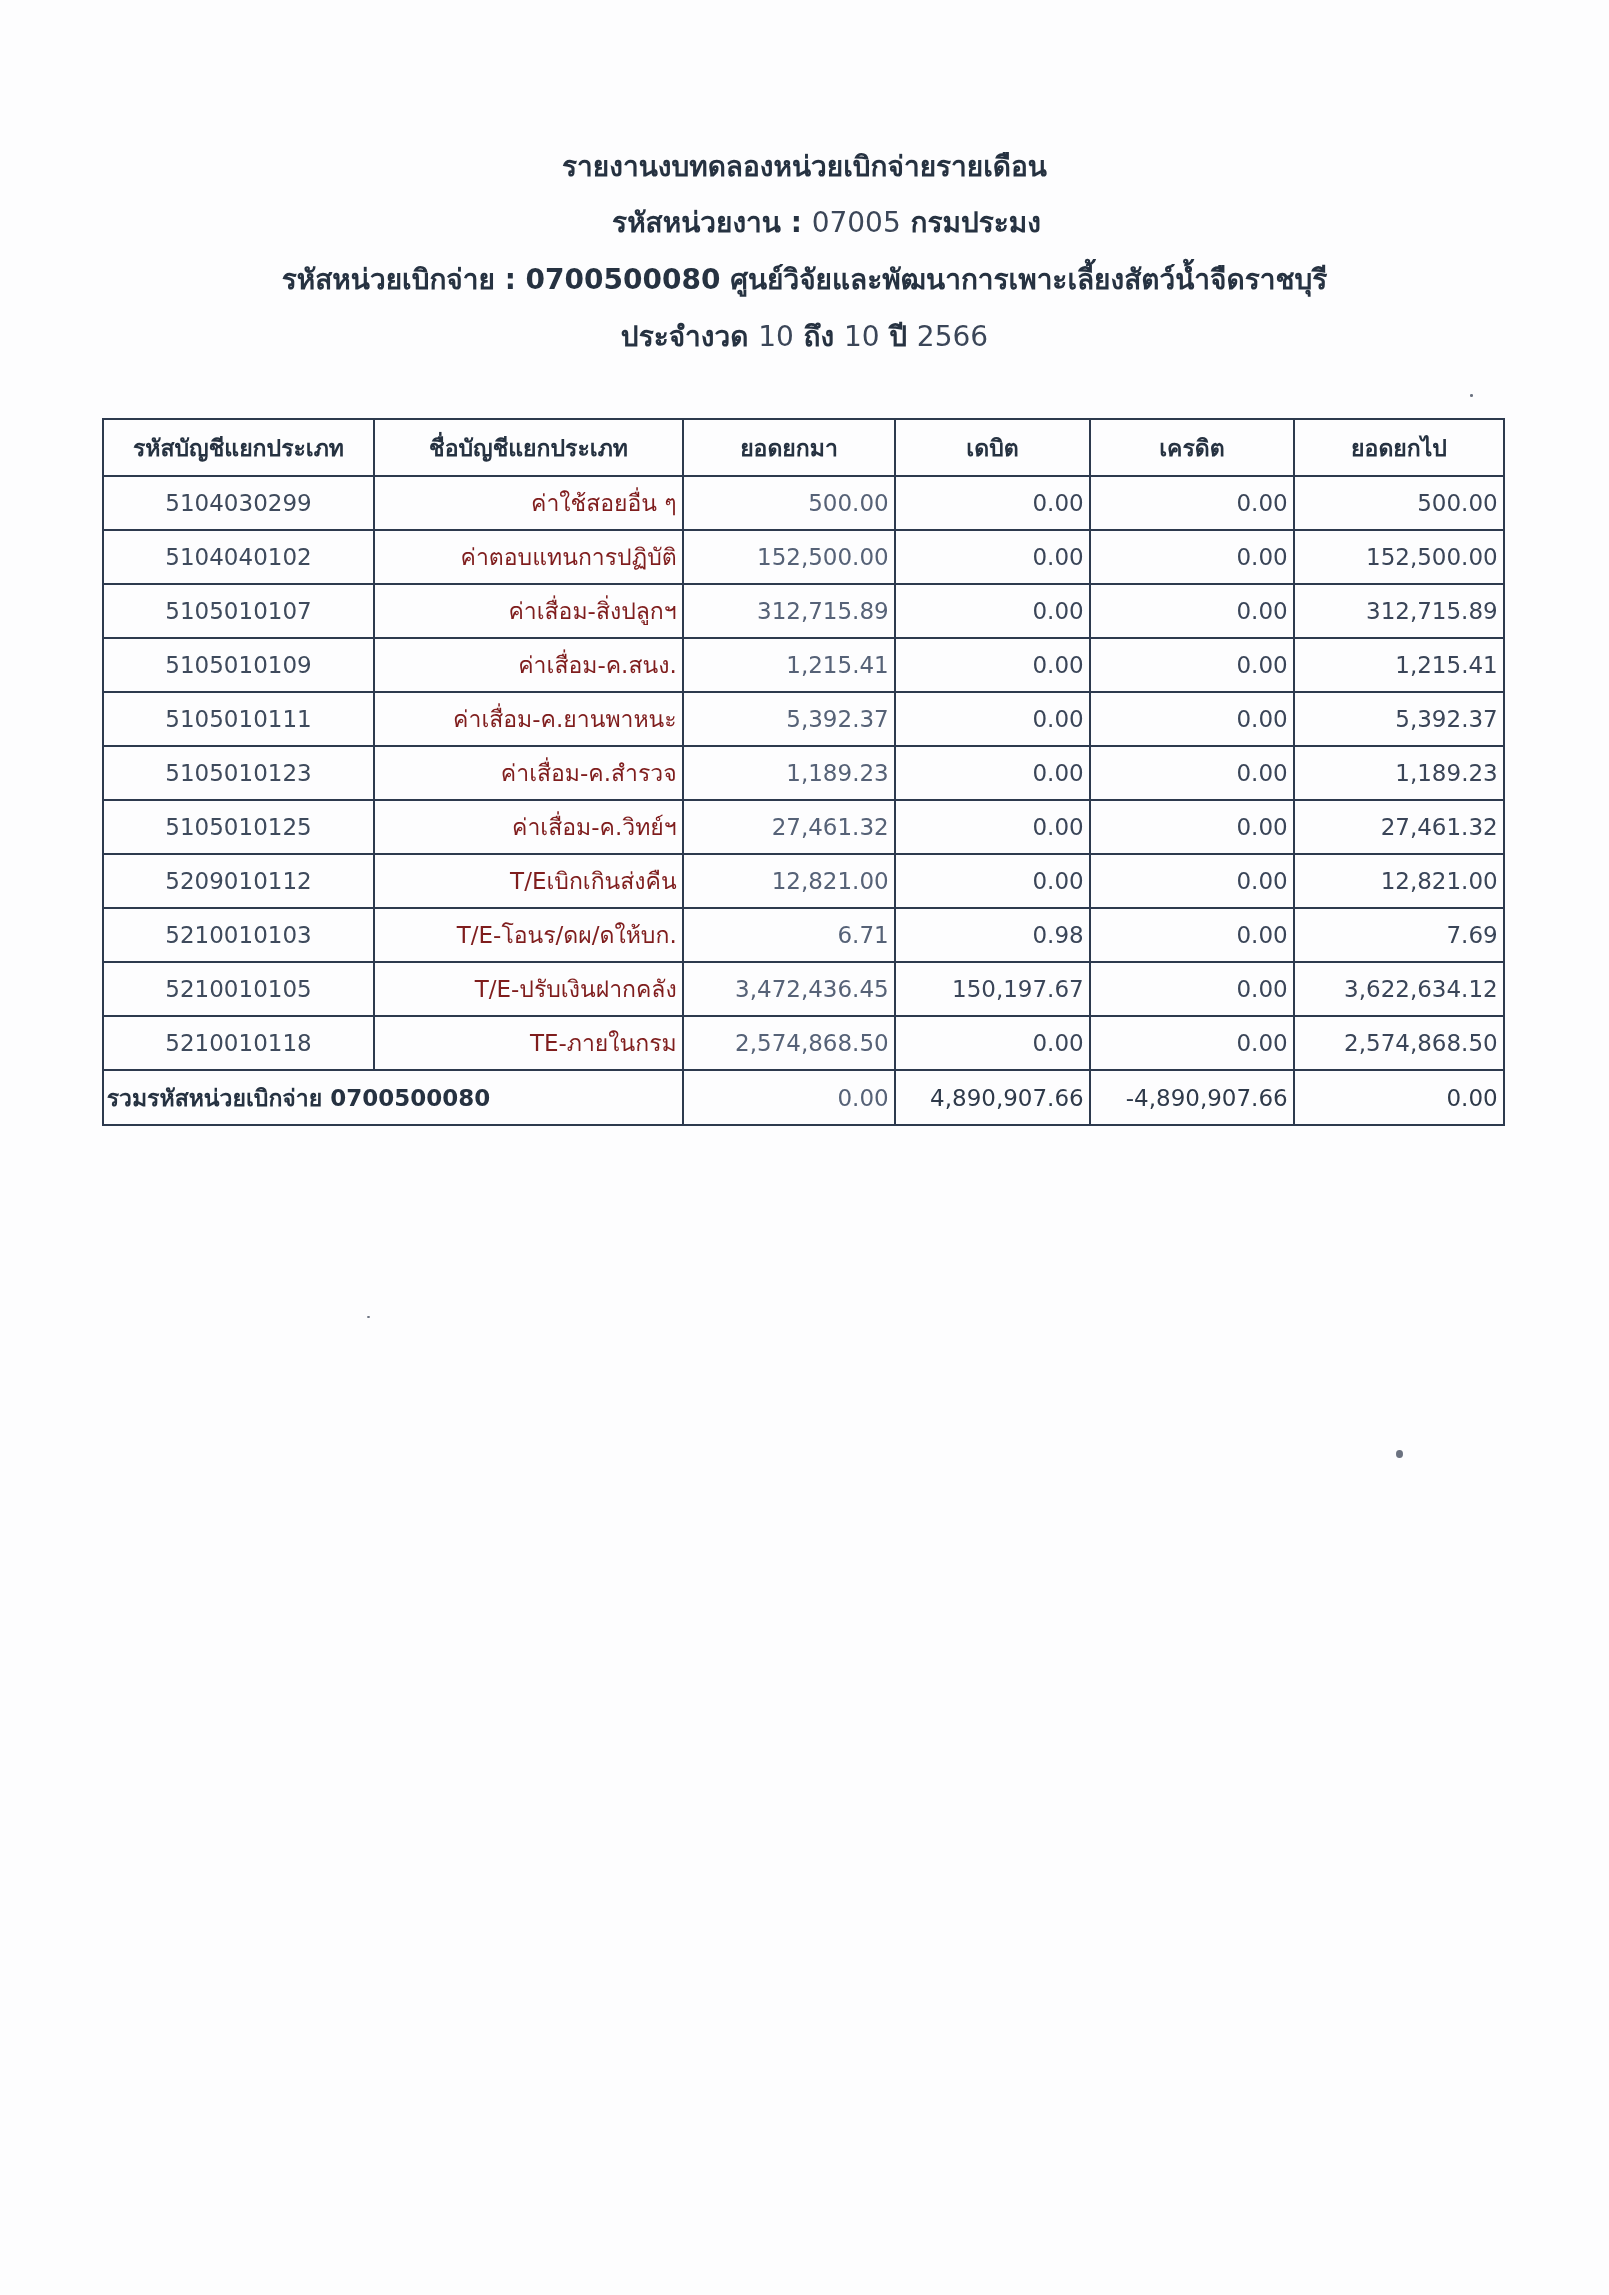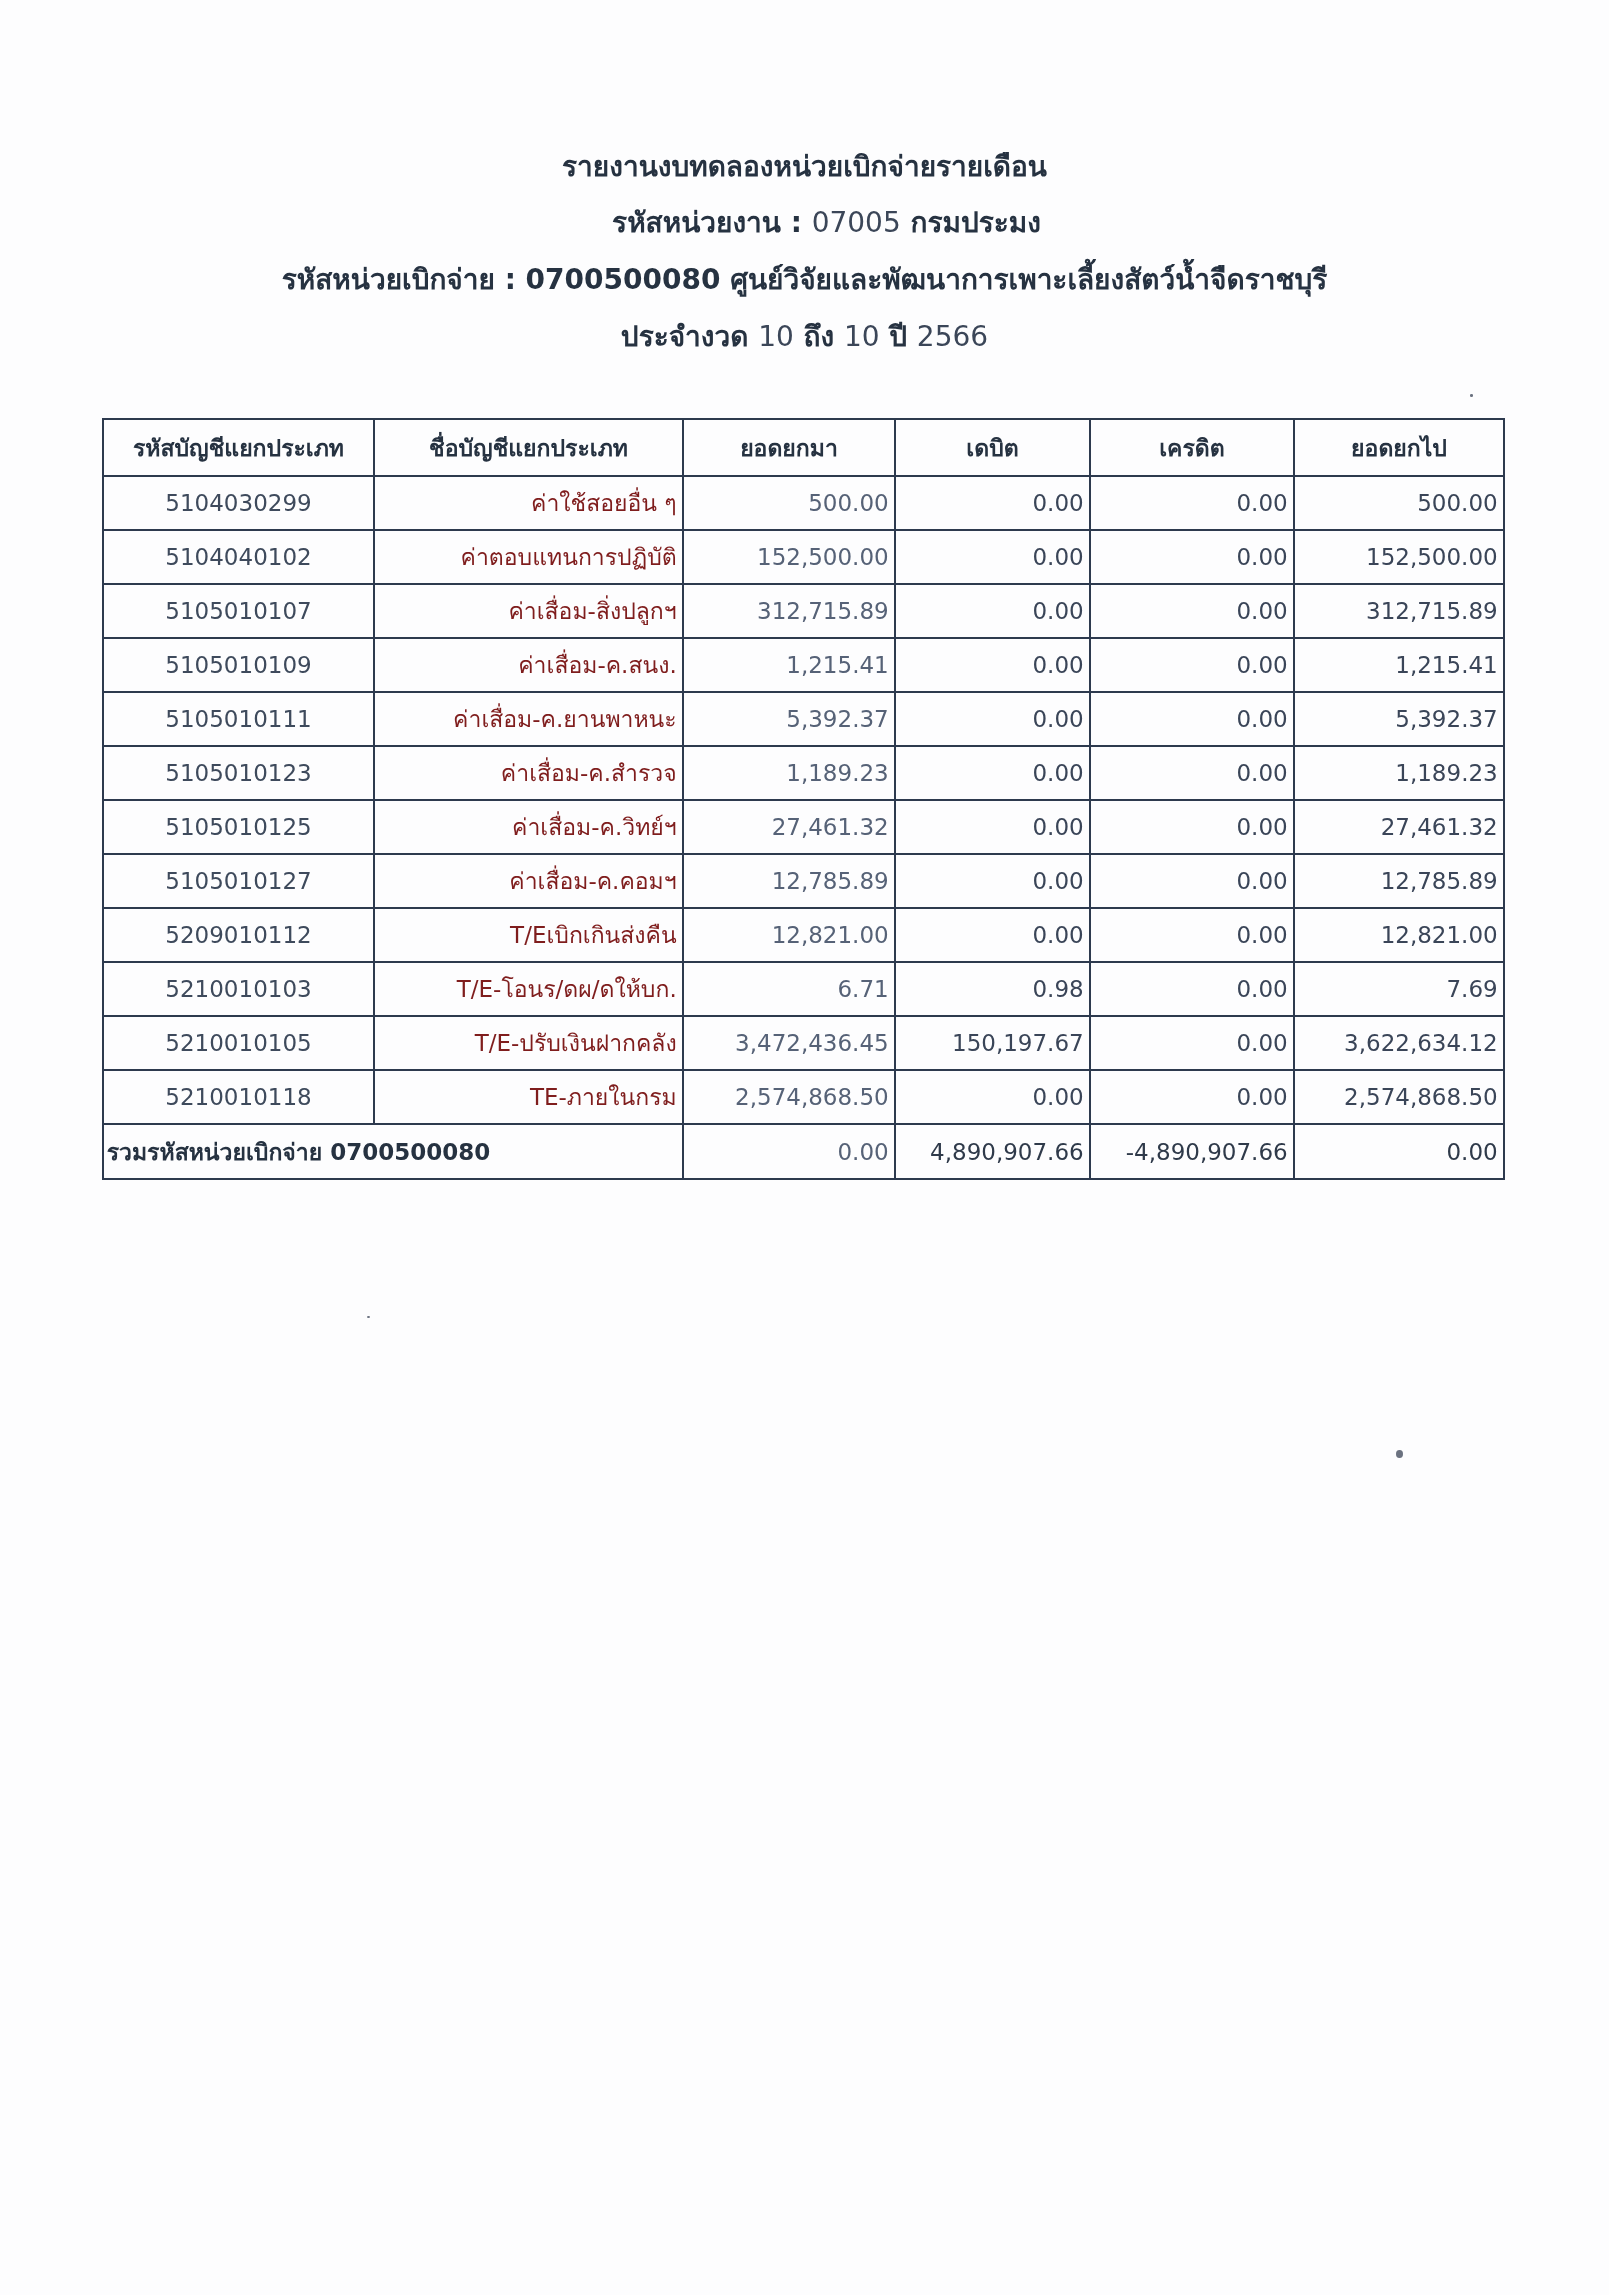--- a/index.html
+++ b/index.html
@@ -158,28 +158,20 @@
     </tr>
     <tr>
       <td class="code">5105010125</td>
       <td class="name">ค่าเสื่อม-ค.วิทย์ฯ</td>
       <td class="amt bf">27,461.32</td>
       <td class="amt">0.00</td>
       <td class="amt">0.00</td>
       <td class="amt">27,461.32</td>
     </tr>
     <tr>
-      <td class="code">5105010127</td>
-      <td class="name">ค่าเสื่อม-ค.คอมฯ</td>
-      <td class="amt bf">12,785.89</td>
-      <td class="amt">0.00</td>
-      <td class="amt">0.00</td>
-      <td class="amt">12,785.89</td>
-    </tr>
-    <tr>
       <td class="code">5209010112</td>
       <td class="name">T/Eเบิกเกินส่งคืน</td>
       <td class="amt bf">12,821.00</td>
       <td class="amt">0.00</td>
       <td class="amt">0.00</td>
       <td class="amt">12,821.00</td>
     </tr>
     <tr>
       <td class="code">5210010103</td>
       <td class="name">T/E-โอนร/ดผ/ดให้บก.</td>

